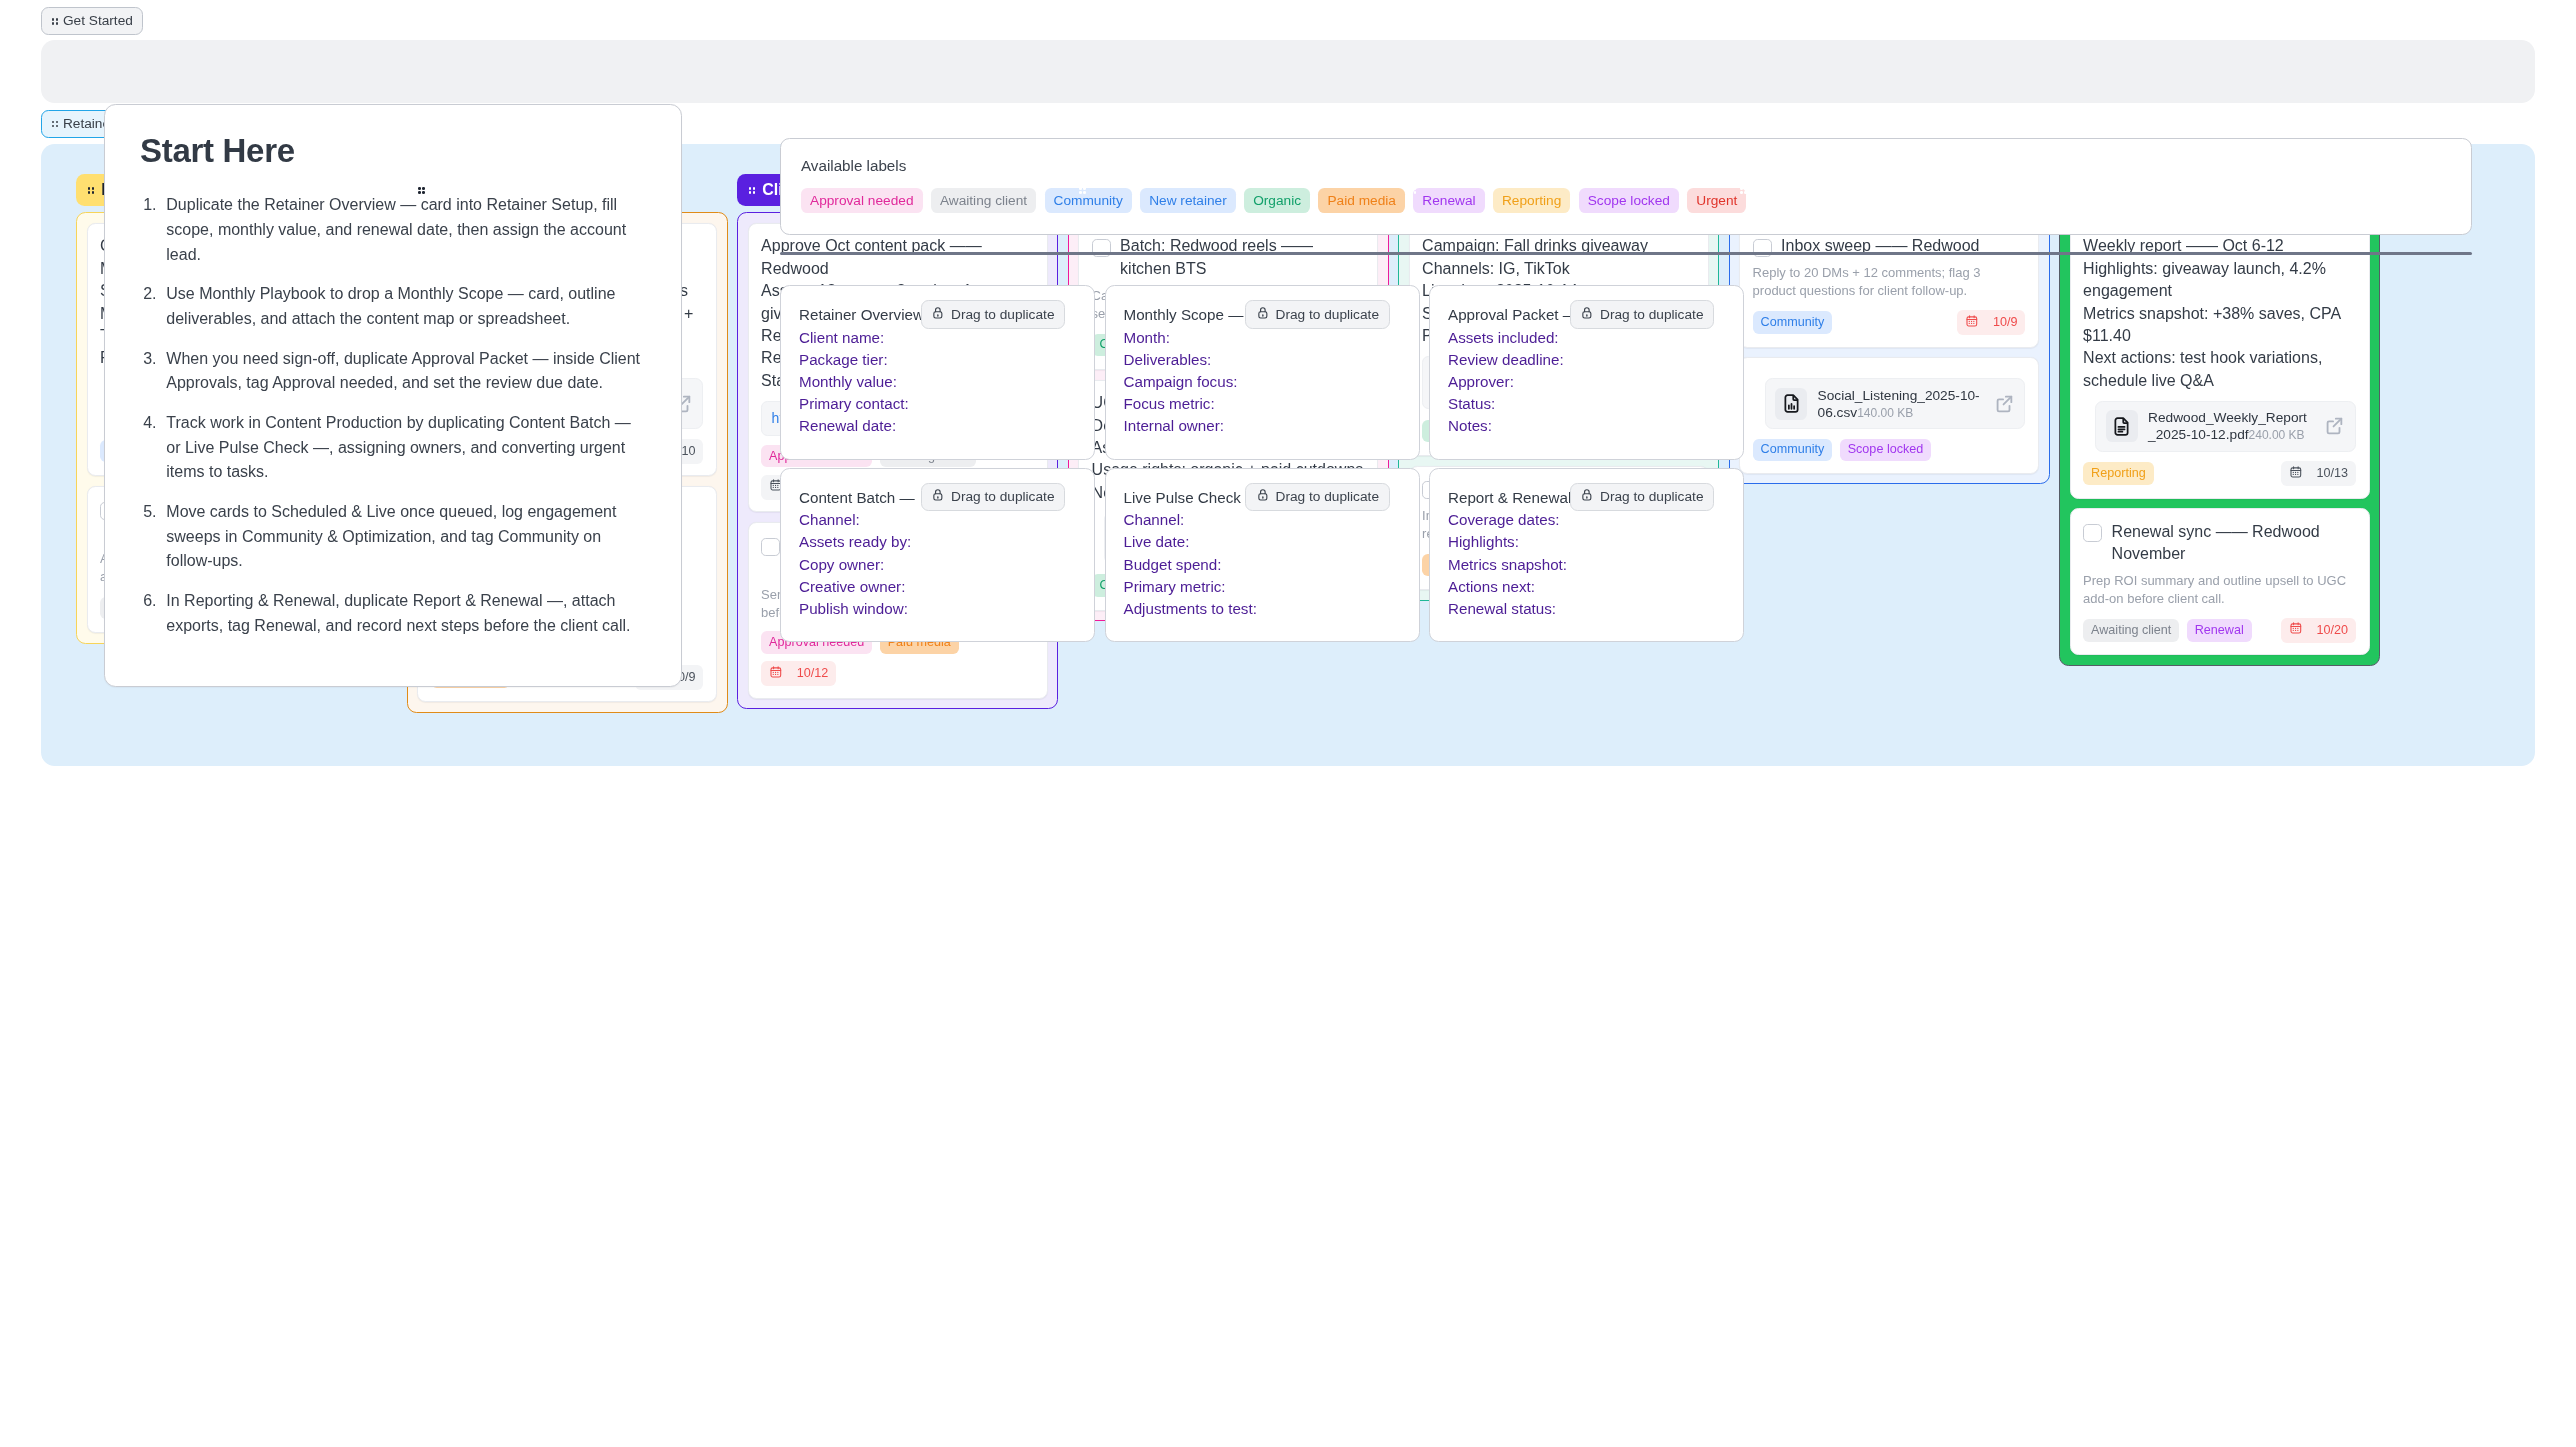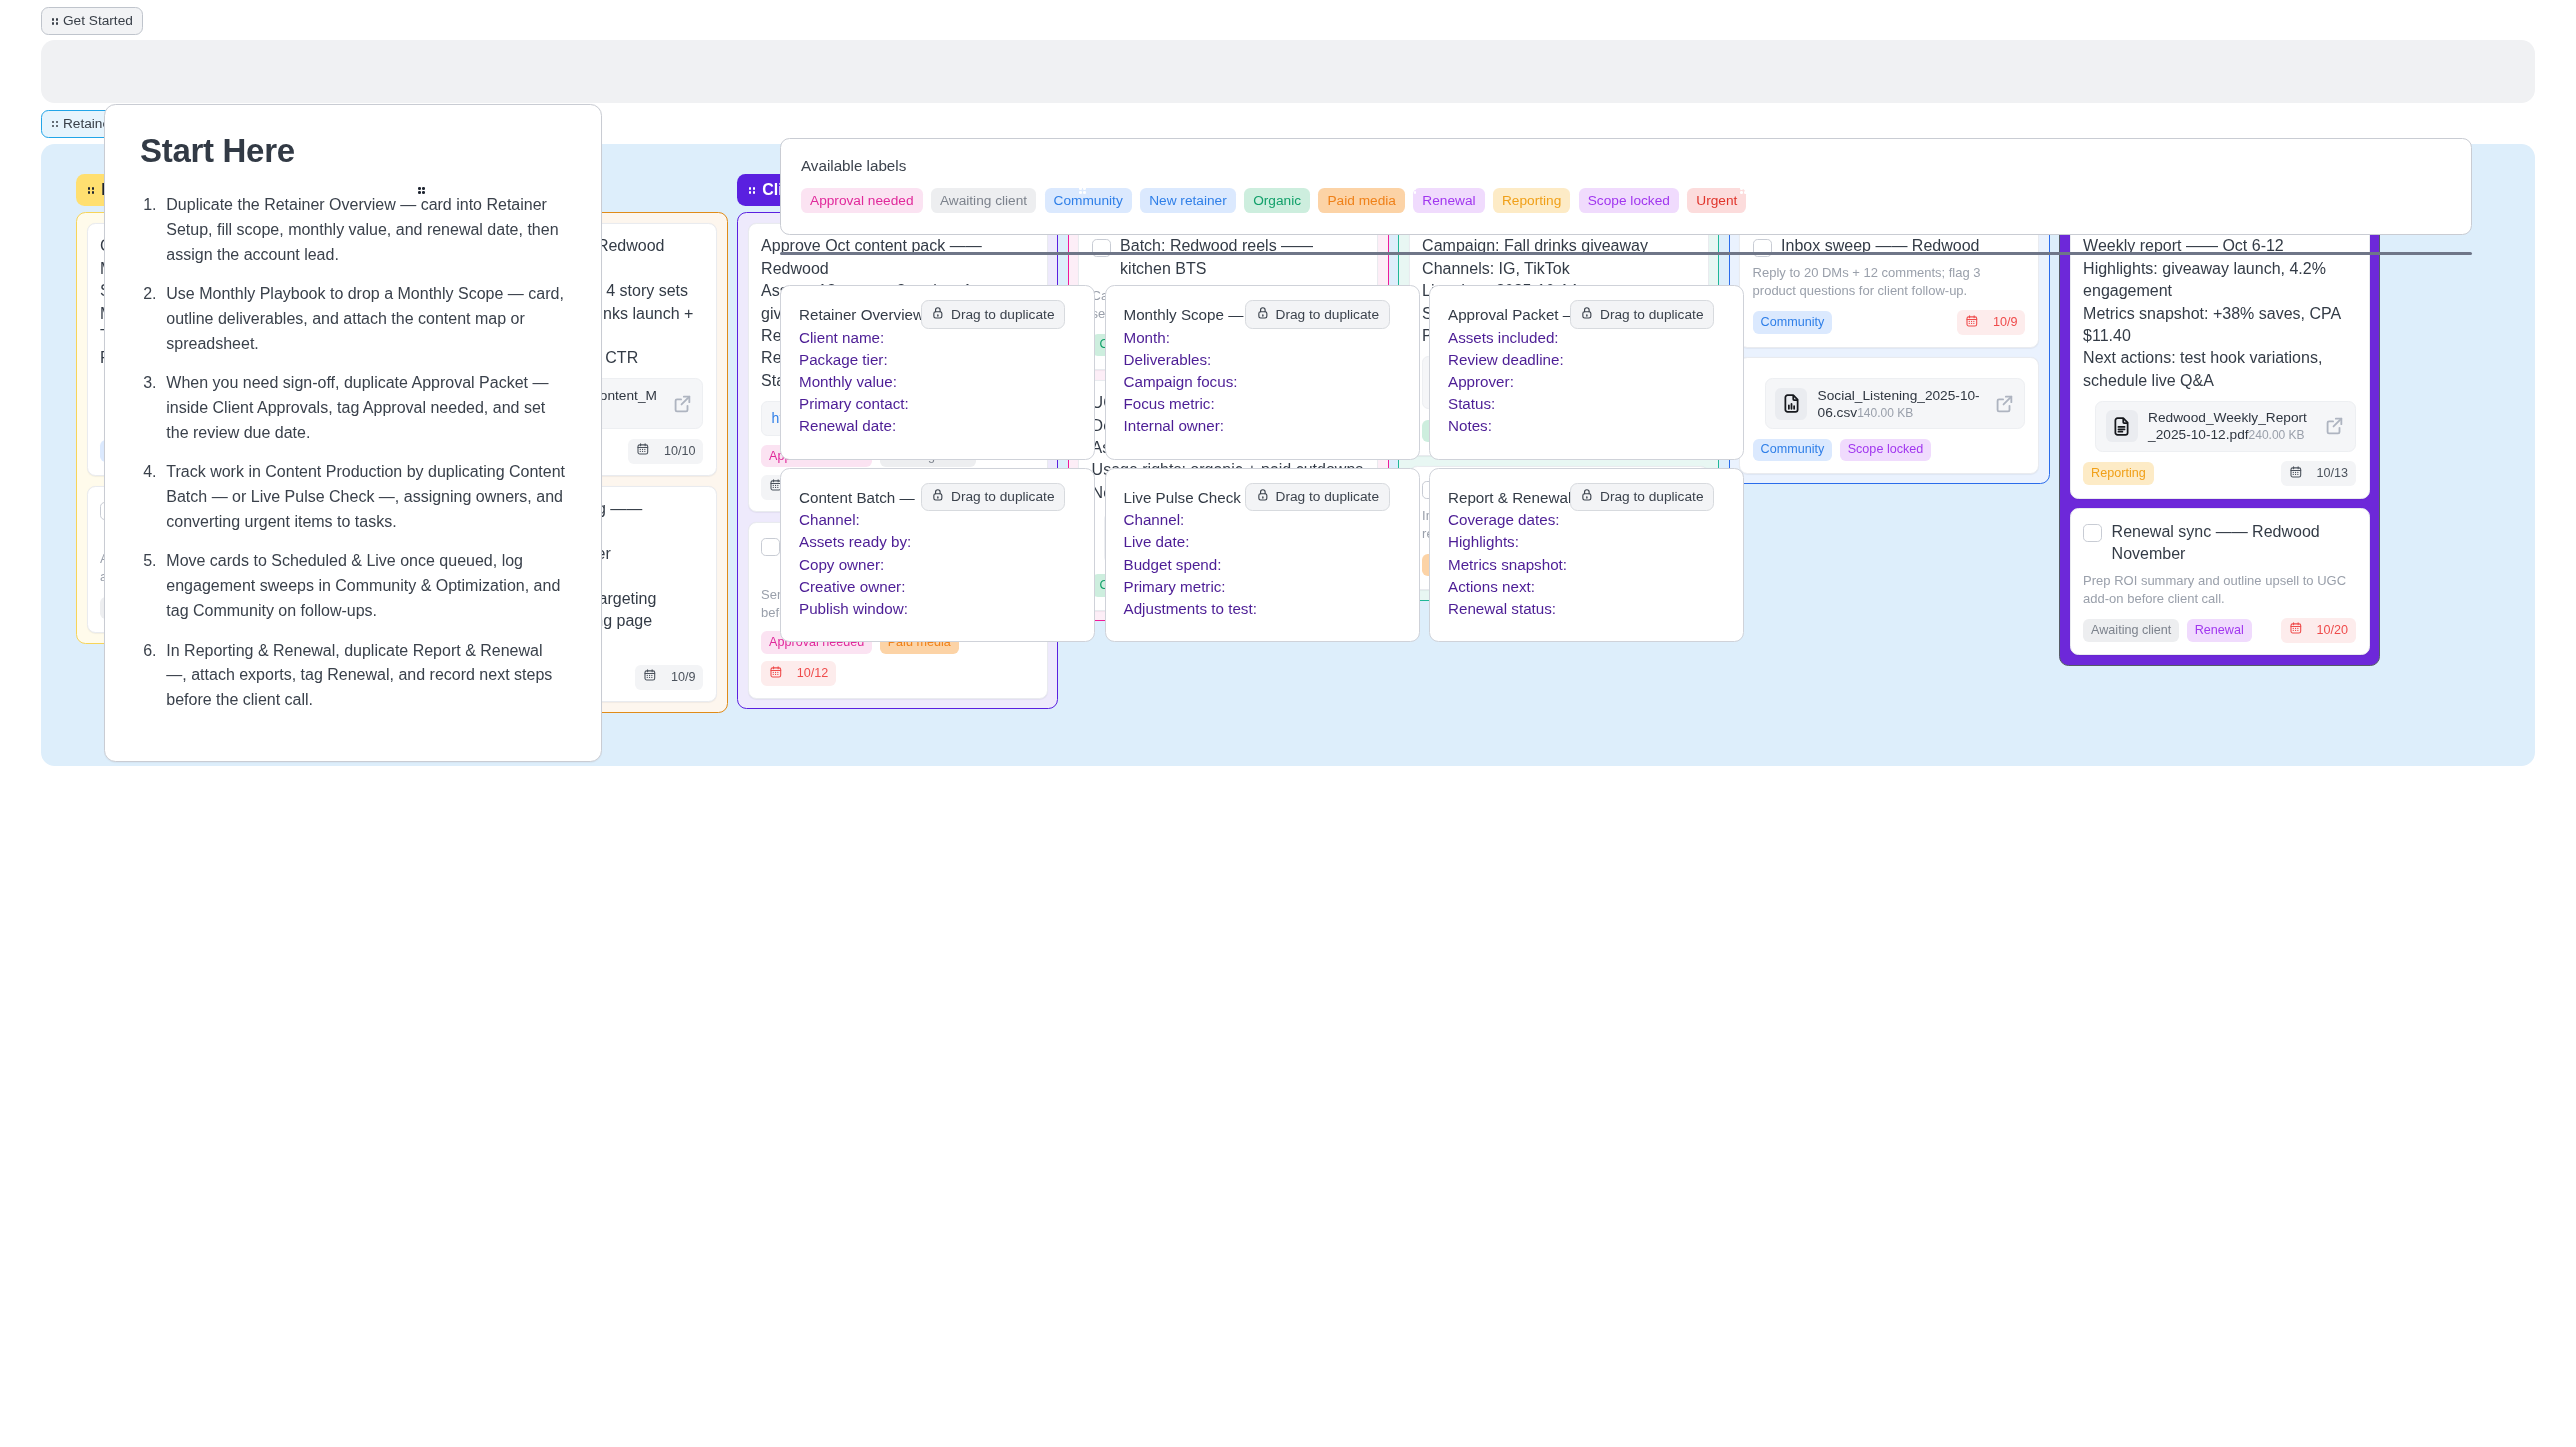--- a/index.html
+++ b/index.html
@@ -22,21 +22,21 @@
   }
   .tab-chip.active{ border-color:#22a5e8; background:#e6f4fd; color:#3a4049; }
 
   
   .section-a{ background:#f0f1f3; border-radius:13.7px; margin:5.3px 41px 0 41px;
      padding:32px 0 30.5px 0; position:relative; }
   .section-b{ background:#ddeefb; border-radius:13.7px; margin:6.3px 41px 0 41px;
      padding:30.5px 0 53px 0; }
 
   
-  .sh-wrap{ position:absolute; left:63px; top:64px; width:498px; }
+  .sh-wrap{ position:absolute; left:63px; top:64px; width:578px; }
   .start-card{
      background:#ffffff; border:1.6px solid #c9ccd3; border-radius:11.6px;
      padding:27px 35px 33px 35px; box-shadow:0 0.5px 1.1px rgba(0,0,0,.04);
   }
   .start-card h2{ font-size:33px; font-weight:700; letter-spacing:-0.3px; color:#323a45; margin-bottom:23px;}
   .start-card ol{ margin:0 0 0 21px; }
   .start-card li{ font-size:16px; line-height:1.55; color:#3a414b; margin-bottom:14.7px; padding-left:5.3px;}
 
   
   .labels-card{ position:absolute; left:739px; top:98px; right:63px;
@@ -614,21 +614,21 @@
           </div>
         </div></div>
       <div class="col"><div class="col-chip" style="background:#555c66;color:#ffffff">
           <span class="drag-dots">
             <i></i>
             <i></i>
             <i></i>
             <i></i>
           </span>
           <span>Reporting &amp; Renewal</span>
-        </div><div class="col-body" style="background:#6d28d9;border-color:#555c66">
+        </div><div class="col-body" style="background:#22c55e;border-color:#555c66">
           <div class="card">
             <div class="c-body">Weekly report —— Oct 6-12
 Highlights: giveaway launch, 4.2% engagement
 Metrics snapshot: +38% saves, CPA $11.40
 Next actions: test hook variations, schedule live Q&amp;A</div>
             <div class="attach">
               <span class="attach-ic">
                 <svg viewBox="0 0 24 24" fill="none" stroke="#16181d" stroke-width="2" stroke-linejoin="round">
                   <path d="M14 2.5H7.5A2.5 2.5 0 0 0 5 5v14a2.5 2.5 0 0 0 2.5 2.5h9A2.5 2.5 0 0 0 19 19V7.5z"></path>
                   <path d="M14 2.5V7a1 1 0 0 0 1 1h4"></path>

